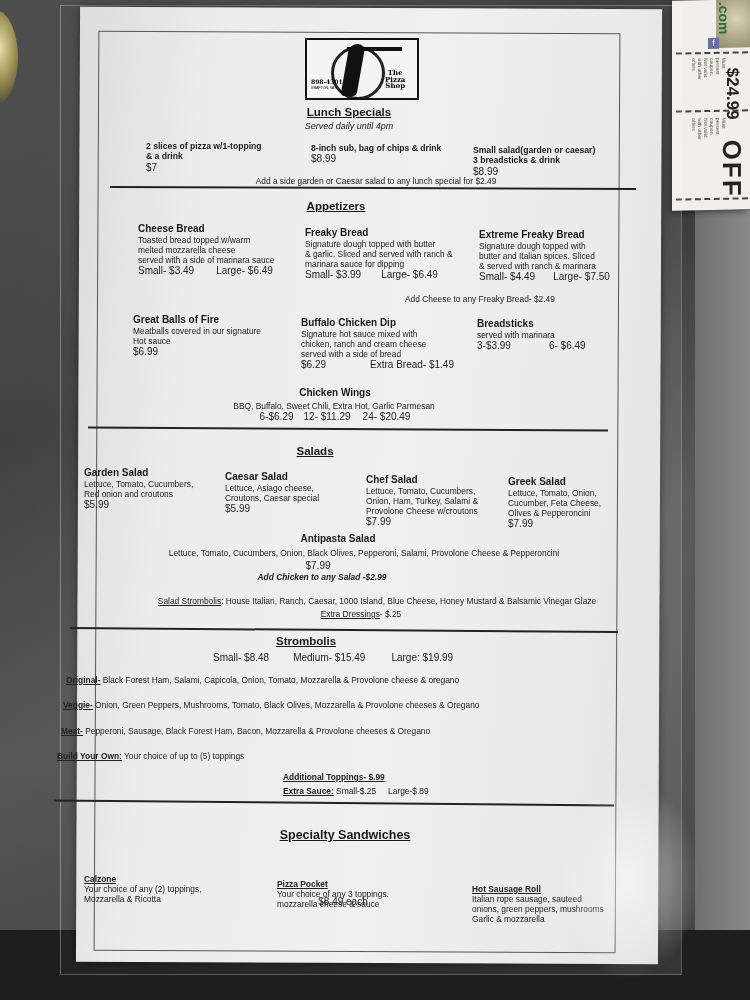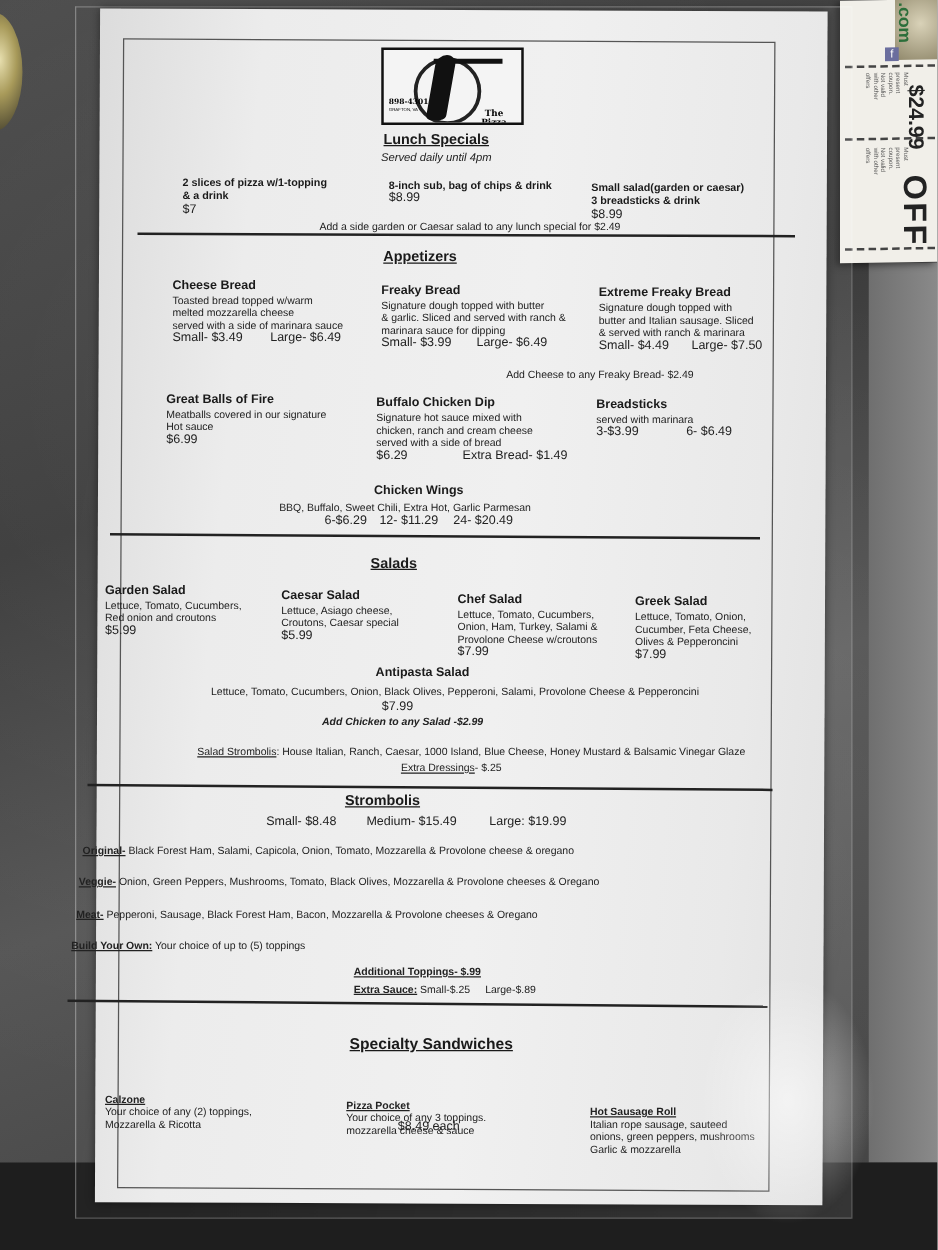--- a/index.html
+++ b/index.html
@@ -54,21 +54,21 @@
   .i { font-style:italic; }
   .rule { position:absolute; height:1.6px; background:#222; }
 
   .logo { position:absolute; left:305px; top:38px; width:110px; height:58px; border:2px solid #111; background:#f4f4f4; overflow:hidden; }
   .logo .ring { position:absolute; left:24px; top:6px; width:48px; height:48px; border-radius:50%; border:3px solid #222; }
   .logo .fig { position:absolute; left:38px; top:4px; width:16px; height:52px; background:#111;
       border-radius: 8px 8px 4px 4px; transform: skewX(-10deg); }
   .logo .tray { position:absolute; left:40px; top:7px; width:55px; height:4px; background:#111; }
   .logo .phone { position:absolute; left:4px; top:38px; font-size:6px; font-weight:bold; font-family:"DejaVu Serif", serif; }
   .logo .phone2 { position:absolute; left:4px; top:46px; font-size:3.5px; }
-  .logo .name { position:absolute; left:78px; top:30px; font-size:7px; font-weight:bold; font-family:"DejaVu Serif", serif; line-height:0.95; text-align:center;margin-top:18px; }
+  .logo .name { position:absolute; left:78px; top:30px; font-size:7px; font-weight:bold; font-family:"DejaVu Serif", serif; line-height:0.95; text-align:center; }
 </style>
 </head>
 <body>
 
 <div class="table-surface"></div>
 <div class="right-edge"></div>
 <div class="bottom-dark"></div>
 <div class="glass"></div>
 
 <div class="coupon">
@@ -136,21 +136,21 @@
   <div class="t" style="left:305px; top:227px;">
     <div class="n">Freaky Bread</div>
     <div class="d">Signature dough topped with butter</div>
     <div class="d">&amp; garlic. Sliced and served with ranch &amp;</div>
     <div class="d">marinara sauce for dipping</div>
     <div class="p"><span>Small- $3.99</span><span style="display:inline-block;width:20px"></span><span>Large- $6.49</span></div>
   </div>
   <div class="t" style="left:479px; top:229px;">
     <div class="n">Extreme Freaky Bread</div>
     <div class="d">Signature dough topped with</div>
-    <div class="d">butter and Italian sausage. Sliced</div>
+    <div class="d">butter and Italian spices. Sliced</div>
     <div class="d">&amp; served with ranch &amp; marinara</div>
     <div class="p"><span>Small- $4.49</span><span style="display:inline-block;width:18px"></span><span>Large- $7.50</span></div>
   </div>
   <div class="t d" style="left:405px; top:294px;">Add Cheese to any Freaky Bread- $2.49</div>
 
   <div class="t" style="left:133px; top:314px;">
     <div class="n">Great Balls of Fire</div>
     <div class="d">Meatballs covered in our signature</div>
     <div class="d">Hot sauce</div>
     <div class="p">$6.99</div>
@@ -162,21 +162,21 @@
     <div class="d">served with a side of bread</div>
     <div class="p"><span>$6.29</span><span style="display:inline-block;width:44px"></span><span>Extra Bread- $1.49</span></div>
   </div>
   <div class="t" style="left:477px; top:318px;">
     <div class="n">Breadsticks</div>
     <div class="d">served with marinara</div>
     <div class="p"><span>3-$3.99</span><span style="display:inline-block;width:38px"></span><span>6- $6.49</span></div>
   </div>
 
   <div class="t n c" style="left:335px; top:387px;">Chicken Wings</div>
-  <div class="t d c" style="left:324px; top:401px;text-align:right;">BBQ, Buffalo, Sweet Chili, Extra Hot, Garlic Parmesan</div>
+  <div class="t d c" style="left:334px; top:401px;text-align:right;">BBQ, Buffalo, Sweet Chili, Extra Hot, Garlic Parmesan</div>
   <div class="t p c" style="left:335px; top:411px;">
     <span>6-$6.29</span><span style="display:inline-block;width:10px"></span><span>12- $11.29</span><span style="display:inline-block;width:12px"></span><span>24- $20.49</span>
   </div>
   <div class="rule" style="left:88px; top:428px; width:520px; transform:rotate(0.35deg);"></div>
 </section>
 
 <section>
   <div class="t h c" style="left:315px; top:445px;">Salads</div>
 
   <div class="t" style="left:84px; top:467px;">

